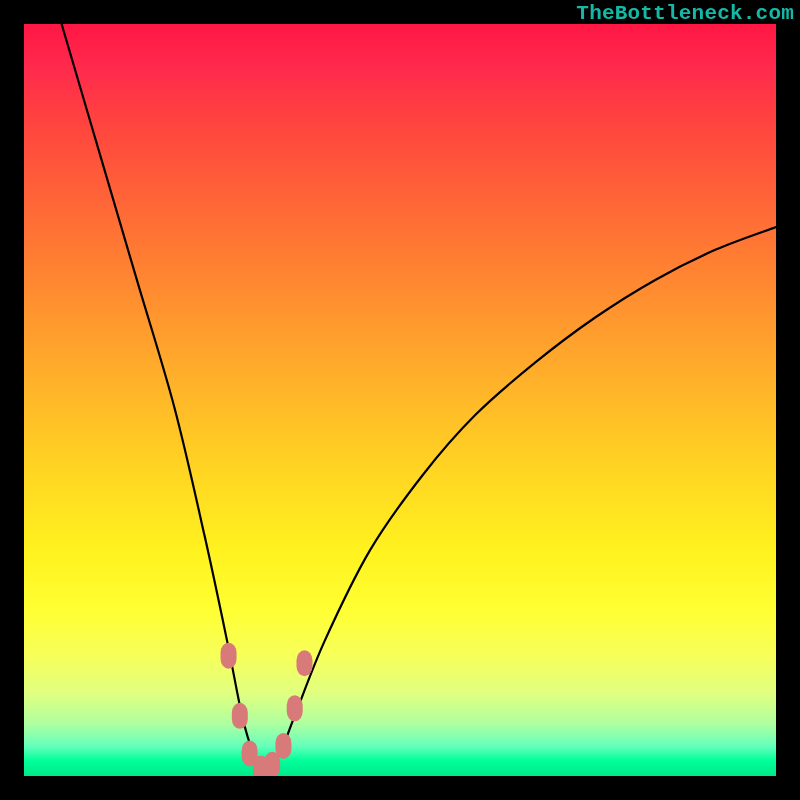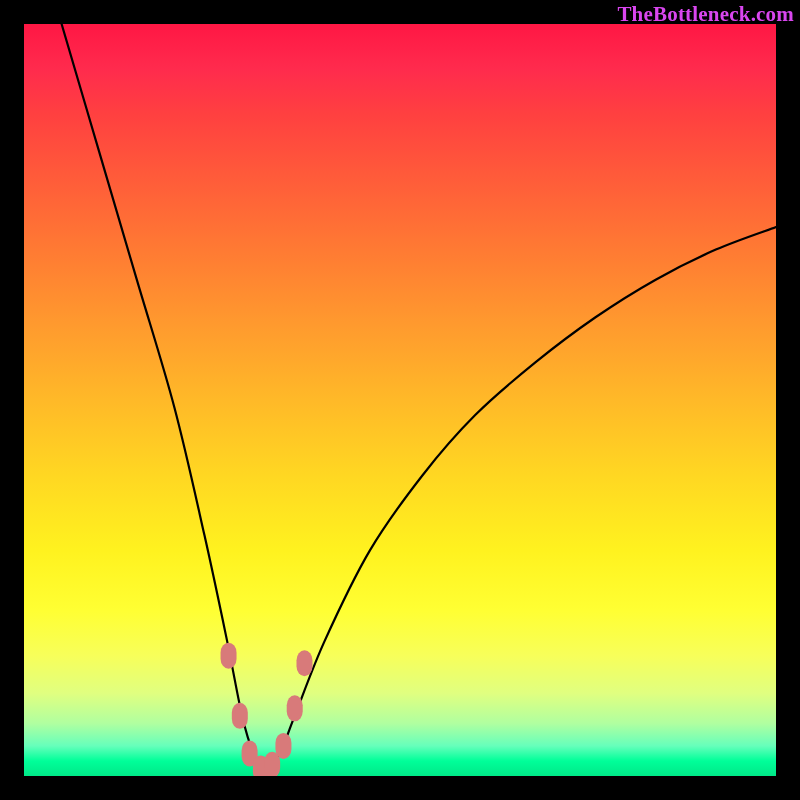--- a/index.html
+++ b/index.html
@@ -40,24 +40,24 @@
       #b0ffa0 93%,
       #66ffbb 96%,
       #00ff99 98%,
       #00e888 100%
     );
   }
   .watermark {
     position: absolute;
     top: 2px;
     right: 6px;
-    font-family: Liberation Serif, serif;
+    font-family: Liberation Mono, monospace;
     font-size: 21px;
     font-weight: 600;
-    color: #d946ef;
+    color: #14b8a6;
     letter-spacing: 0.2px;
     z-index: 10;
     user-select: none;
   }
   svg.curve {
     position: absolute;
     left: 0;
     top: 0;
     width: 752px;
     height: 752px;

